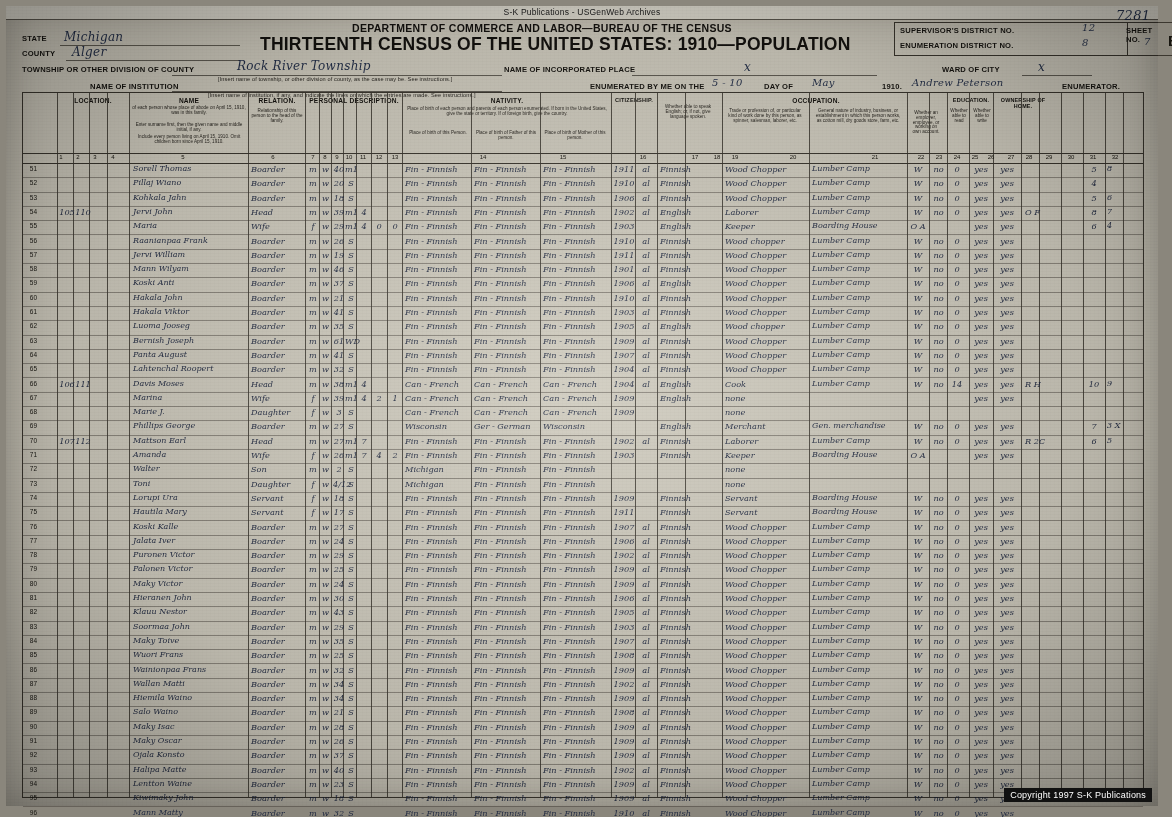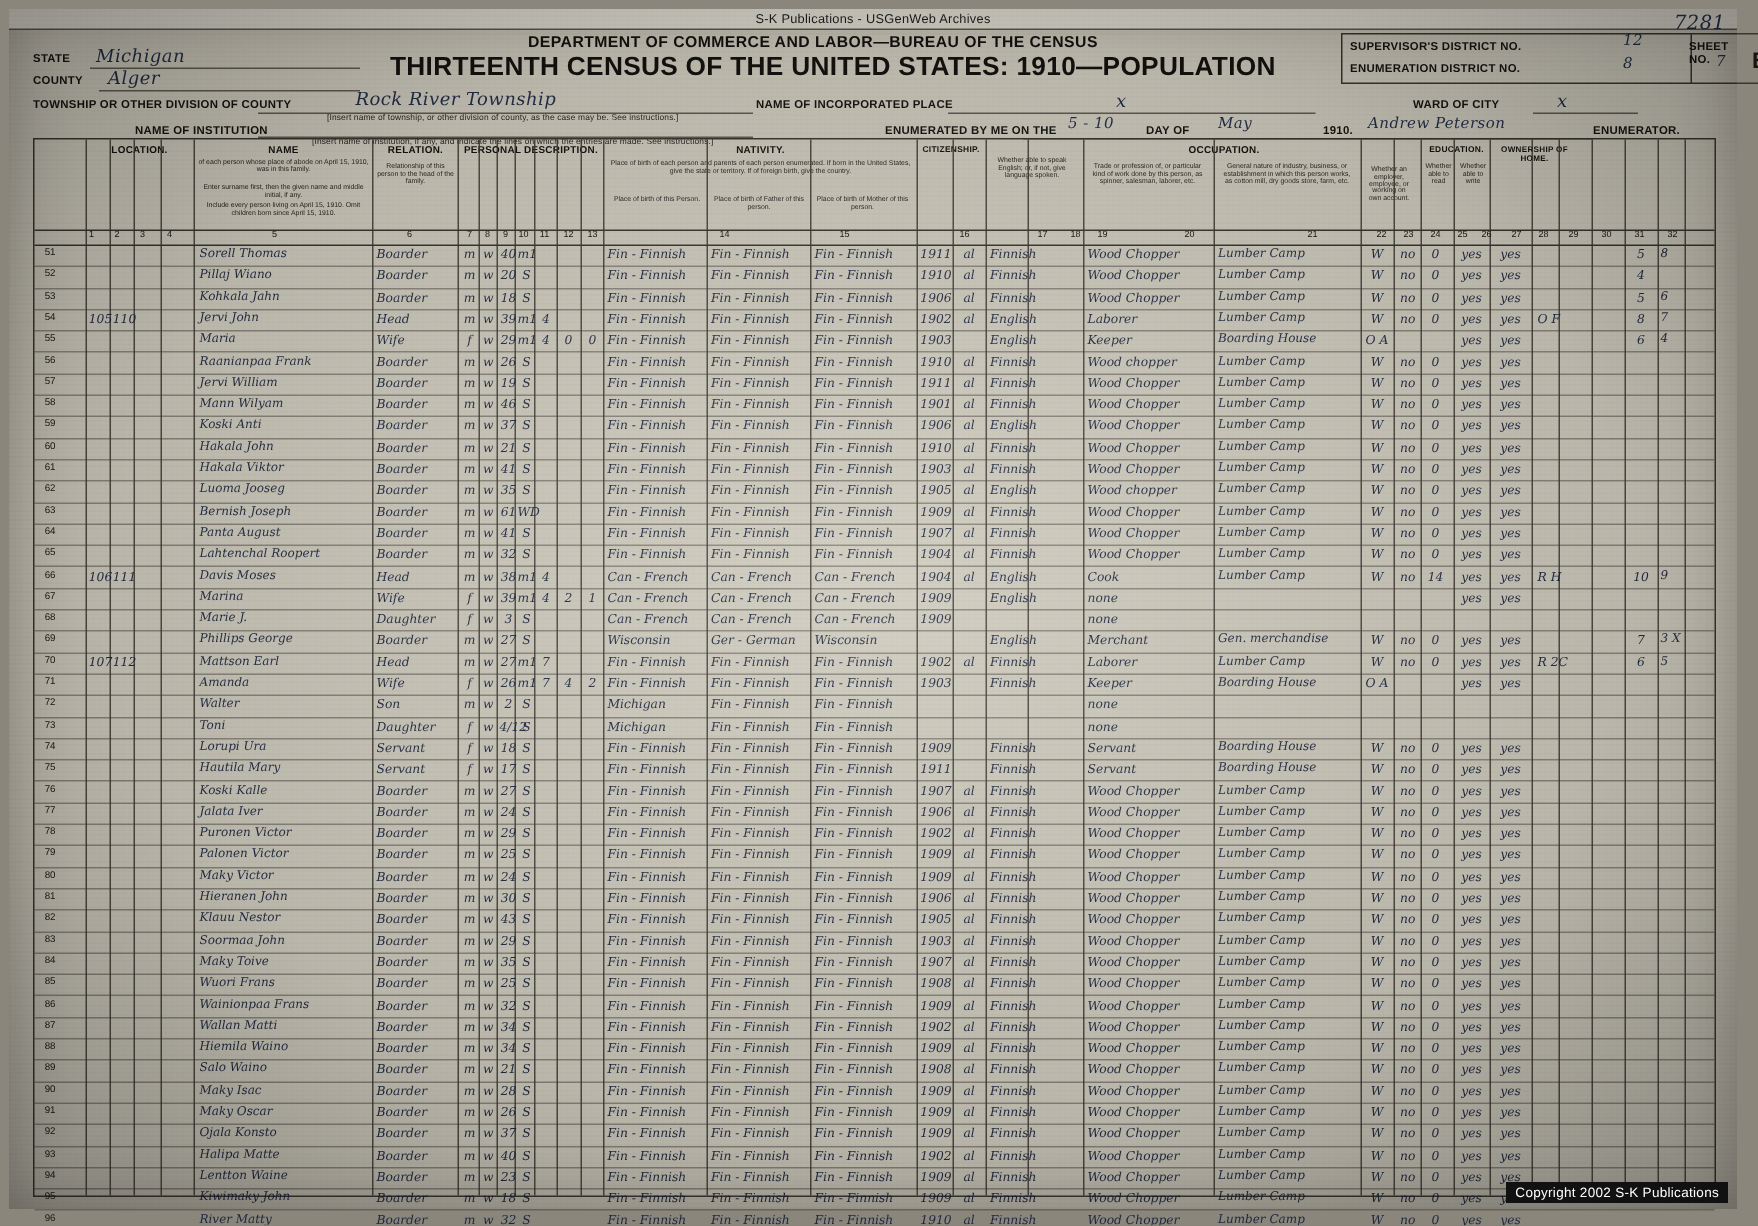--- a/index.html
+++ b/index.html
@@ -1200,21 +1200,21 @@
             <div class="cell" style="left: 702px; width: 82px;">Wood Chopper</div>
             <div class="cell" style="left: 789px; width: 94px; font-size: 8px;">Lumber Camp</div>
             <div class="cell c" style="left: 886px; width: 18px; text-align: center;">W</div>
             <div class="cell c" style="left: 908px; width: 15px; text-align: center;">no</div>
             <div class="cell c" style="left: 926px; width: 16px; text-align: center;">0</div>
             <div class="cell c" style="left: 948px; width: 20px; text-align: center;">yes</div>
             <div class="cell c" style="left: 972px; width: 24px; text-align: center;">yes</div>
           </div>
           <div class="row" style="top: 643.5px;">
             <div class="ln">96</div>
-            <div class="cell" style="left: 110px; width: 112px; font-size: 8px;">River Matty</div>
+            <div class="cell" style="left: 110px; width: 112px; font-size: 8px;">Mann Matty</div>
             <div class="cell" style="left: 228px; width: 52px;">Boarder</div>
             <div class="cell c" style="left: 284px; width: 12px; text-align: center;">m</div>
             <div class="cell c" style="left: 297px; width: 11px; text-align: center;">w</div>
             <div class="cell c" style="left: 310px; width: 12px; text-align: center;">32</div>
             <div class="cell c" style="left: 322px; width: 12px; text-align: center;">S</div>
             <div class="cell" style="left: 382px; width: 64px;">Fin - Finnish</div>
             <div class="cell" style="left: 451px; width: 64px;">Fin - Finnish</div>
             <div class="cell" style="left: 520px; width: 66px;">Fin - Finnish</div>
             <div class="cell c" style="left: 590px; width: 22px; text-align: center;">1910</div>
             <div class="cell c" style="left: 614px; width: 18px; text-align: center;">al</div>
@@ -1225,15 +1225,15 @@
             <div class="cell c" style="left: 908px; width: 15px; text-align: center;">no</div>
             <div class="cell c" style="left: 926px; width: 16px; text-align: center;">0</div>
             <div class="cell c" style="left: 948px; width: 20px; text-align: center;">yes</div>
             <div class="cell c" style="left: 972px; width: 24px; text-align: center;">yes</div>
           </div>
         </div>
     </div>
 
     <div class="grain"></div>
     <div class="vignette"></div>
-    <div class="copyright">Copyright 2002 S-K Publications</div>
+    <div class="copyright">Copyright 1997 S-K Publications</div>
   </div>
 </div>
 
 </body></html>

